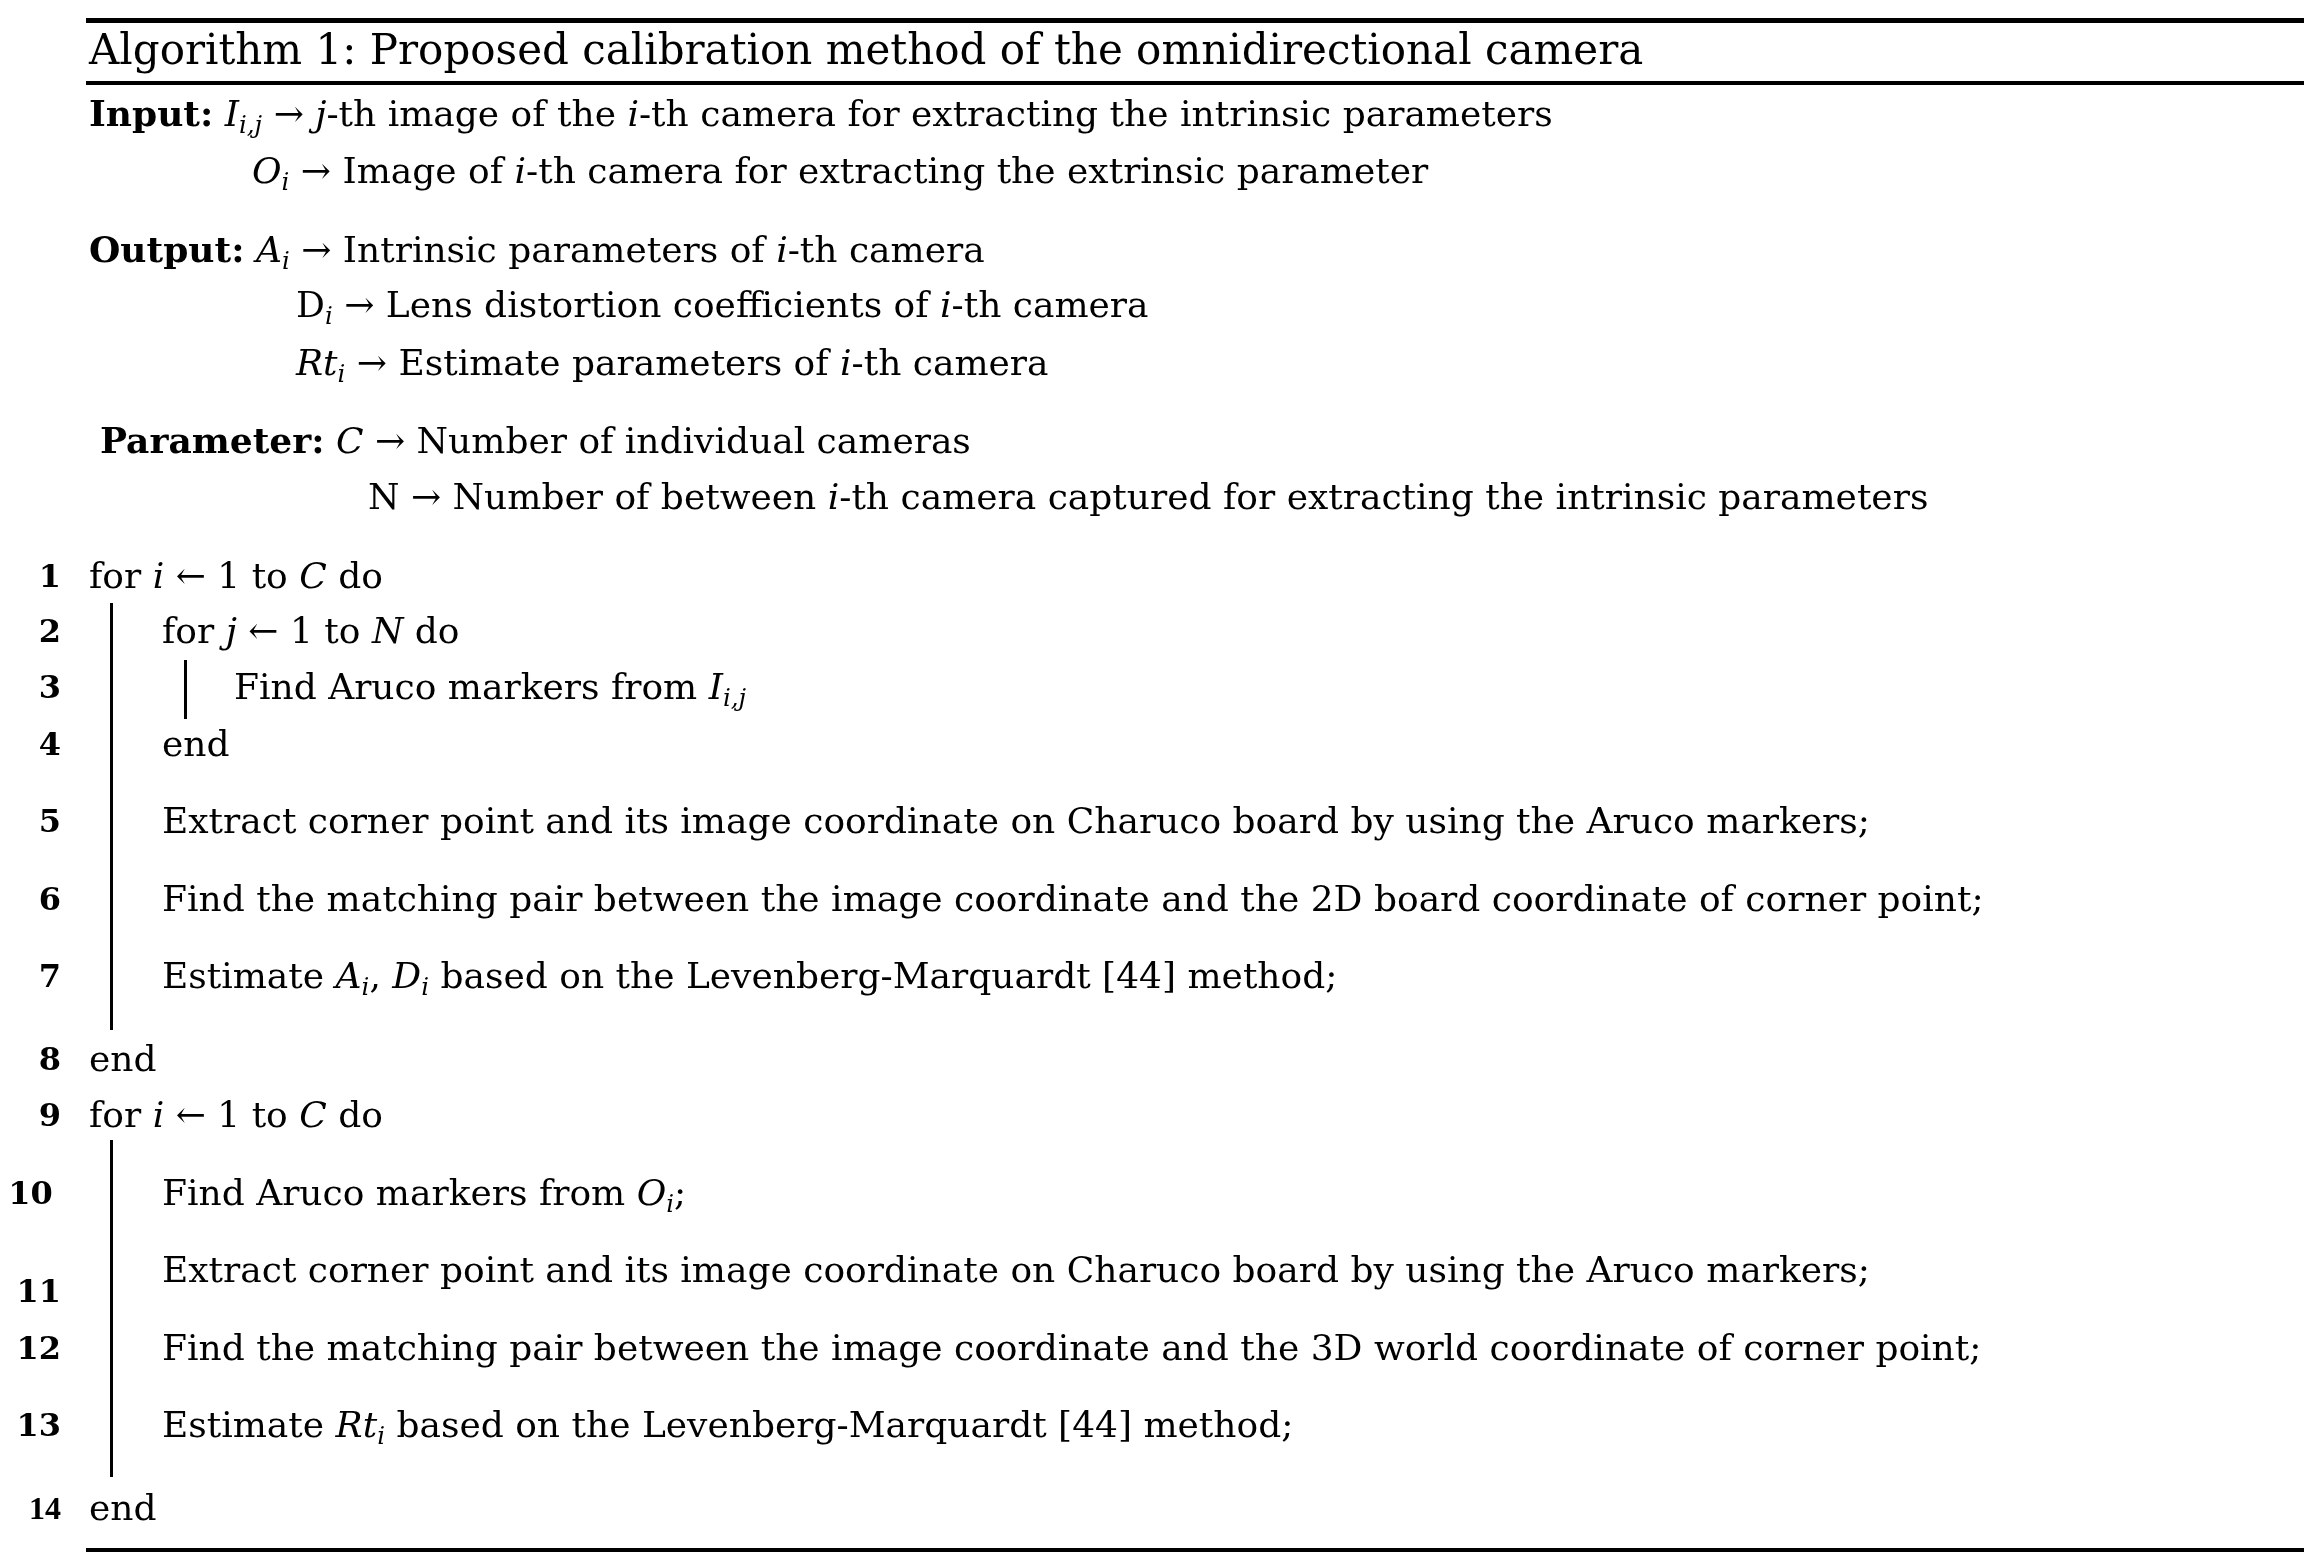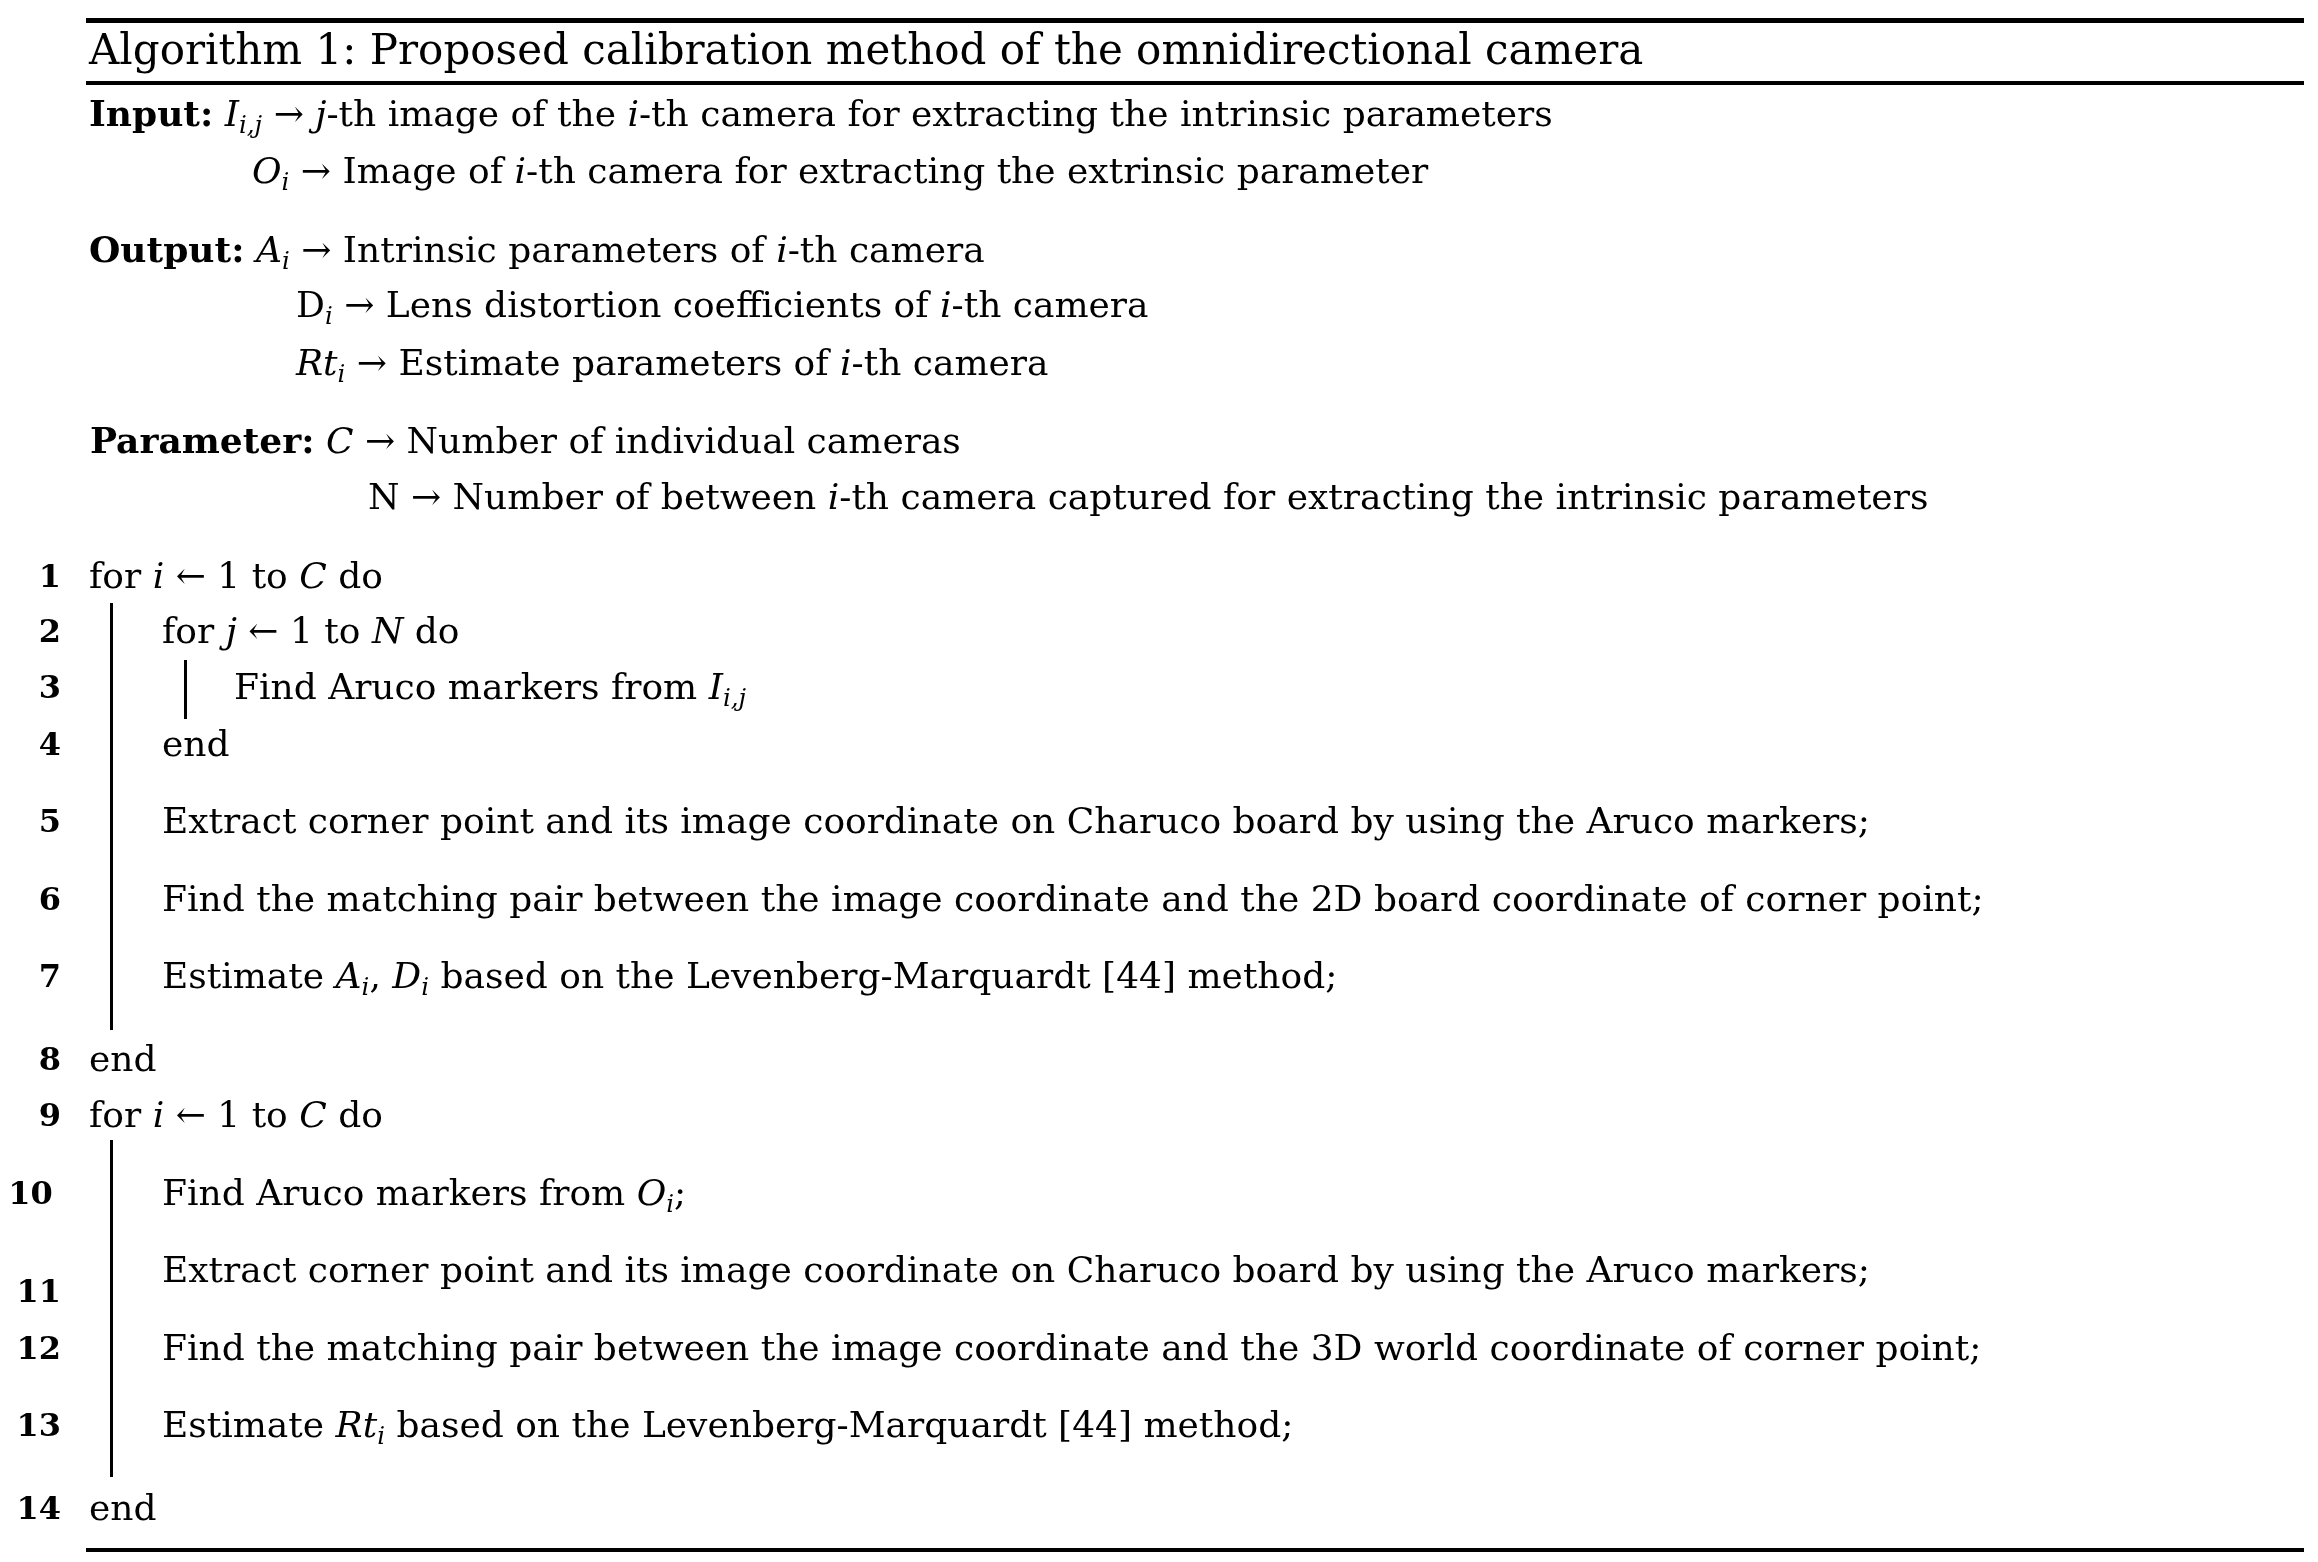--- a/index.html
+++ b/index.html
@@ -52,21 +52,21 @@
   <span>D</span><sub>i</sub>
   <span>→</span>
   <span>Lens distortion coefficients of </span><span class="var">i</span><span>-th camera</span>
 </div>
 <div class="row" style="left:296px; top:340px;">
   <span class="var">Rt</span><sub>i</sub>
   <span>→</span>
   <span>Estimate parameters of </span><span class="var">i</span><span>-th camera</span>
 </div>
 
-<div class="row" style="left:90px; top:417px;">
+<div class="row" style="left:100px; top:417px;">
   <span class="lbl">Parameter:</span>
   <span class="var">C</span>
   <span>→</span>
   <span>Number of individual cameras</span>
 </div>
 <div class="row" style="left:368px; top:474px;">
   <span>N</span>
   <span>→</span>
   <span>Number of between </span><span class="var">i</span><span>-th camera captured for extracting the intrinsic parameters</span>
 </div>
@@ -77,21 +77,21 @@
 <div class="lnum" style="left:0; top:721px;">4</div>
 <div class="lnum" style="left:0; top:798px;">5</div>
 <div class="lnum" style="left:0; top:876px;">6</div>
 <div class="lnum" style="left:0; top:953px;">7</div>
 <div class="lnum" style="left:0; top:1036px;">8</div>
 <div class="lnum" style="left:0; top:1092px;">9</div>
 <div class="lnum" style="left:0; top:1170px;text-align:center;">10</div>
 <div class="lnum" style="left:0; top:1268px;">11</div>
 <div class="lnum" style="left:0; top:1325px;">12</div>
 <div class="lnum" style="left:0; top:1402px;">13</div>
-<div class="lnum" style="left:0; top:1485px;">14</div>
+<div class="lnum" style="left:0; top:1485px;font-family:Liberation Serif, serif;">14</div>
 
 <div class="vbar" style="left:110px; top:603px; height:427px;"></div>
 <div class="vbar" style="left:184px; top:660px; height:59px;"></div>
 <div class="vbar" style="left:110px; top:1140px; height:337px;"></div>
 
 <div class="row" style="left:89px; top:553px;">
   <span class="kw">for</span>
   <span class="var">i</span>
   <span>←</span>
   <span>1</span>

